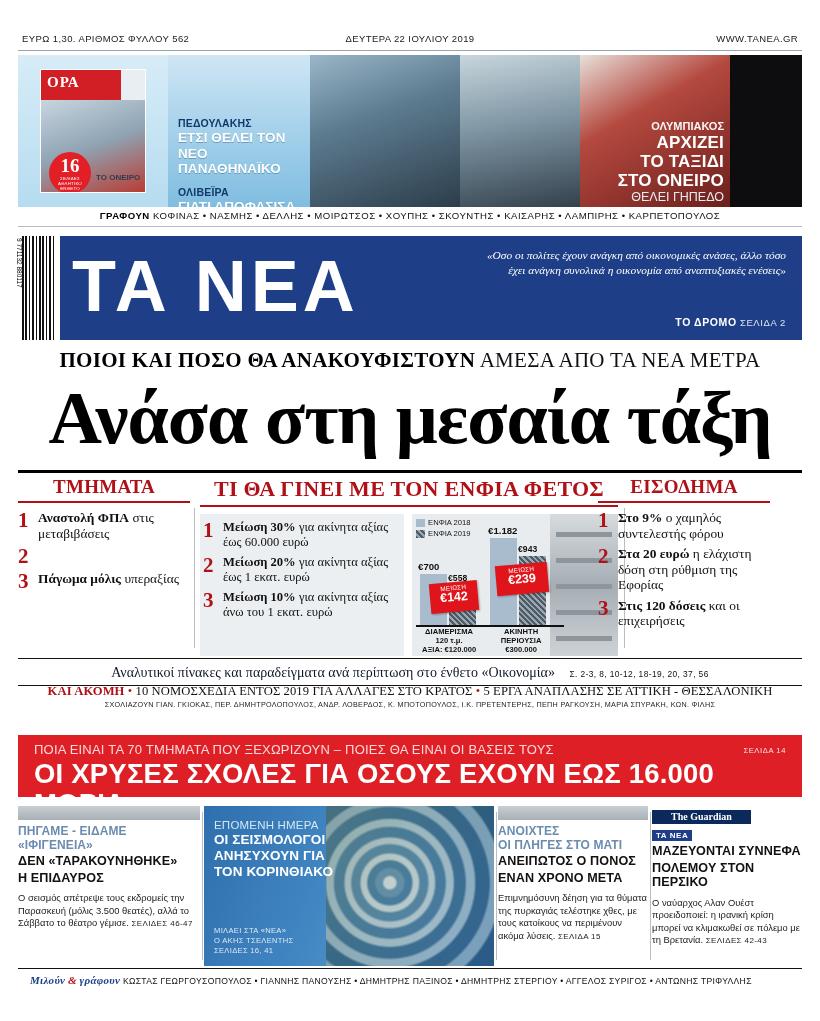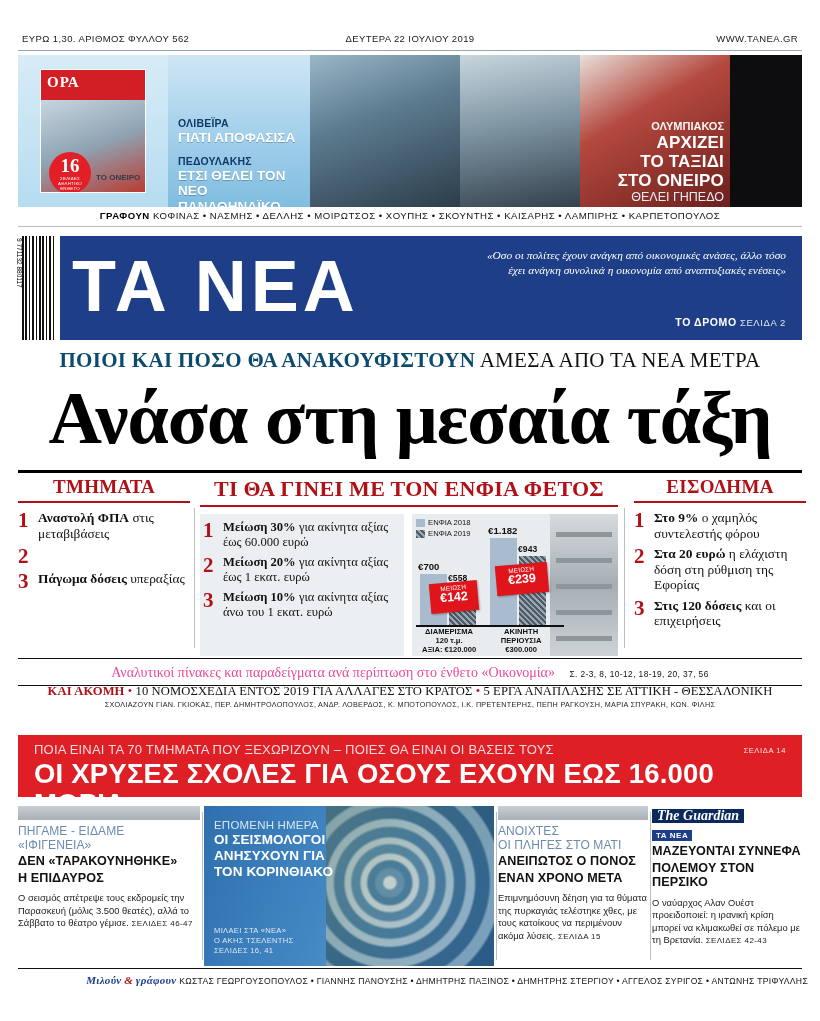--- a/index.html
+++ b/index.html
@@ -26,21 +26,21 @@
   .sp-photoD{position:absolute;left:712px;top:0;width:72px;height:152px;background:#0d0d0f;}
   .sp-head1{position:absolute;left:295px;top:14px;width:34px;height:22px;border-radius:2px;
      background:#e6dcd2;}
   .sp-jersey{position:absolute;left:300px;top:60px;width:52px;height:70px;background:#2f6b3a;border-radius:6px 6px 0 0;}
   .sp-num{position:absolute;left:306px;top:86px;font-size:18px;font-weight:bold;color:#f2f2ef;font-family:"Liberation Sans",sans-serif;}
 
   .leftcover{position:absolute;left:0;top:0;width:150px;height:152px;
      background:linear-gradient(180deg,#d7ecf7 0%,#b6dcf0 100%);}
   .cover-img{position:absolute;left:22px;top:14px;width:104px;height:122px;background:#e9eef2;
      border:1px solid #ffffff;overflow:hidden;}
-  .cover-top{position:absolute;left:0;top:0;width:104px;height:30px;background:#d21f26;}
+  .cover-top{position:absolute;left:0;top:0;width:80px;height:30px;background:#d21f26;}
   .cover-title{position:absolute;left:6px;top:4px;font-size:15px;font-weight:bold;color:#fff;font-family:"Liberation Serif",serif;letter-spacing:1px;}
   .cover-body{position:absolute;left:0;top:30px;width:104px;height:92px;
      background:linear-gradient(160deg,#c7d6e0 0%,#8fa3b3 50%,#b93c33 100%);}
   .cover-badge{position:absolute;left:8px;top:82px;width:42px;height:42px;border-radius:50%;background:#e21f26;
      color:#fff;text-align:center;}
   .cover-badge b{display:block;font-size:19px;line-height:20px;margin-top:4px;font-family:Liberation Serif, serif;}
   .cover-badge span{display:block;font-size:4.4px;line-height:5px;letter-spacing:.2px;}
   .cover-cap{position:absolute;left:55px;top:103px;font-size:8px;color:#2b3f52;font-weight:bold;}
 
   .sp-txtL{position:absolute;left:160px;top:62px;width:140px;}
@@ -69,31 +69,31 @@
   .mast-title{position:absolute;left:12px;top:14px;font-family:"Liberation Sans",sans-serif;font-weight:bold;
      font-size:72px;line-height:72px;color:#ffffff;letter-spacing:4px;}
   .mast-quote{position:absolute;right:16px;top:12px;width:300px;text-align:right;color:#fff;
      font-family:"Liberation Serif",serif;font-style:italic;font-size:11.4px;line-height:15px;}
   .mast-src{position:absolute;right:16px;bottom:12px;text-align:right;color:#dfe6f2;font-size:9.5px;
      font-family:"Liberation Sans",sans-serif;letter-spacing:.6px;}
   .mast-src b{font-size:10.5px;color:#fff;}
 
   
   .kicker-row{position:absolute;left:18px;top:348px;width:784px;text-align:center;}
-  .kicker-red{font-family:"Liberation Serif",serif;font-weight:bold;font-size:21px;color:#0c4a6e;letter-spacing:.3px;}
+  .kicker-red{font-family:"Liberation Serif",serif;font-weight:bold;font-size:21px;color:#000000;letter-spacing:.3px;}
   .kicker-blk{font-family:"Liberation Serif",serif;font-size:21px;color:#111;letter-spacing:.3px;}
   .mainhead{position:absolute;left:18px;top:378px;width:784px;text-align:center;
      font-family:"Liberation Serif",serif;font-weight:bold;font-size:74px;line-height:80px;color:#000;letter-spacing:-1px;}
   .hr-thick{position:absolute;left:18px;top:470px;width:784px;height:3px;background:#000;}
 
   
   .cols{position:absolute;left:18px;top:476px;width:784px;height:178px;}
   .col-left{position:absolute;left:0;top:0;width:172px;}
   .col-mid{position:absolute;left:182px;top:0;width:418px;}
-  .col-right{position:absolute;left:616px;top:0;width:172px;}
+  .col-right{position:absolute;left:580px;top:0;width:172px;}
   .sec-title{text-align:center;font-family:"Liberation Serif",serif;font-weight:bold;color:#b01117;
      border-bottom:2px solid #b01117;padding-bottom:3px;margin-bottom:7px;}
   .sec-title.small{font-size:19px;letter-spacing:.3px;}
   .sec-title.wide{font-size:22px;letter-spacing:.3px;}
   .pt{display:flex;gap:7px;margin-bottom:5px;align-items:flex-start;}
   .pt-n{font-family:"Liberation Serif",serif;font-weight:bold;font-size:21px;line-height:20px;color:#b01117;width:13px;flex:none;}
   .pt-t{font-family:"Liberation Serif",serif;font-size:13.4px;line-height:15.5px;color:#111;}
   .pt-t b{font-weight:bold;}
   .divider-v{position:absolute;top:32px;width:1px;height:140px;background:#b9bec3;}
 
@@ -122,21 +122,21 @@
   .xlab.x1{left:2px;width:70px;}
   .xlab.x2{left:74px;width:70px;}
   .flag{position:absolute;background:#e0151b;color:#fff;text-align:center;transform:rotate(-5deg);
      box-shadow:1px 1px 2px rgba(0,0,0,.3);}
   .flag s{display:block;font-size:6.4px;text-decoration:none;letter-spacing:.2px;margin-top:2px;}
   .flag b{display:block;font-size:12.5px;line-height:13px;}
 
   
   .analyt{position:absolute;left:18px;top:658px;width:784px;border-top:1px solid #111;border-bottom:1px solid #111;
      padding:4px 0 4px 0;text-align:center;}
-  .analyt .t{font-family:"Liberation Serif",serif;font-size:14px;color:#ec4899;}
+  .analyt .t{font-family:"Liberation Serif",serif;font-size:14px;color:#0f172a;}
   .analyt .p{font-size:8.4px;letter-spacing:.4px;color:#111;margin-left:10px;}
   .kai{position:absolute;left:18px;top:684px;width:784px;text-align:center;font-family:"Liberation Serif",serif;
      font-size:12.6px;color:#111;letter-spacing:.1px;}
   .kai b{color:#b01117;font-weight:bold;}
   .dot{color:#b01117;}
   .contrib{position:absolute;left:18px;top:700px;width:784px;text-align:center;font-size:7.2px;
      letter-spacing:.3px;color:#222;}
 
   
   .promo{position:absolute;left:18px;top:735px;width:784px;height:62px;background:#de1f26;color:#fff;}
@@ -145,42 +145,42 @@
   .promo-h{position:absolute;left:16px;top:24px;font-size:27.5px;font-weight:bold;letter-spacing:.2px;line-height:30px;}
 
   
   .bot{position:absolute;left:18px;top:806px;width:784px;height:160px;}
   .bp{position:absolute;top:0;height:160px;}
   .bp1{left:0;width:182px;}
   .bp3{left:480px;width:150px;}
   .bp4{left:634px;width:150px;}
   .bsep{position:absolute;top:6px;width:1px;height:148px;background:#b9bec3;}
   .bimg{height:14px;background:linear-gradient(180deg,#c9ced2,#a8b0b6);margin-bottom:4px;}
-  .bkick{font-size:12px;font-weight:normal;color:#6b8cb0;line-height:14px;letter-spacing:.1px;}
+  .bkick{font-size:12px;font-weight:bold;color:#6b8cb0;line-height:14px;letter-spacing:.1px;}
   .bhead{font-size:12.6px;font-weight:bold;color:#111;line-height:14.5px;letter-spacing:.1px;margin-top:2px;}
   .bbody{font-size:9.4px;line-height:12.6px;color:#222;margin-top:7px;}
   .bbody .pg{font-size:8px;letter-spacing:.4px;}
   .panel-blue{position:absolute;left:186px;top:0;width:290px;height:160px;overflow:hidden;
      background:linear-gradient(110deg,#2f6fae 0%,#3f84c0 38%,#6ba7d4 100%);}
   .pb-txt{position:absolute;left:10px;top:12px;width:130px;color:#fff;}
   .pb-k{font-size:11.5px;line-height:14px;color:#d6e7f5;letter-spacing:.2px;}
   .pb-h{font-size:13.5px;font-weight:bold;line-height:16px;letter-spacing:.1px;}
   .pb-f{position:absolute;left:10px;bottom:10px;font-size:7.6px;line-height:10px;color:#dce9f5;letter-spacing:.3px;}
   .pb-map{position:absolute;right:0;top:0;width:168px;height:160px;
      background:radial-gradient(circle at 38% 48%,#eef4f8 0 4%,#6f9ec4 6% 10%,#4e86b4 12% 16%,#dfeaf2 18% 21%,#5c90ba 23% 28%,#cfe0ec 30% 33%,#4d84b2 35% 41%,#bcd4e6 43% 47%,#3f75a4 49% 56%,#a8c6de 58% 63%,#356a99 65% 74%,#8fb4d0 76% 83%,#2b5e8c 85% 100%);}
   .pb-land{position:absolute;right:0;top:0;width:168px;height:160px;
      background:linear-gradient(120deg,rgba(90,120,96,.45) 0%,rgba(60,95,70,.25) 40%,rgba(40,80,120,.2) 100%);}
   .gbadge{display:inline-block;background:#0b2a5b;color:#fff;font-family:"Liberation Serif",serif;
-     font-size:14px;font-weight:bold;padding:1px 5px;line-height:12px;font-style:italic;}
+     font-size:10px;font-weight:bold;padding:1px 19px;line-height:12px;}
   .gbadge2{display:inline-block;background:#1e3f87;color:#fff;font-size:8px;font-weight:bold;
      padding:1px 4px;margin-top:2px;letter-spacing:.5px;}
 
   
   .footrule{position:absolute;left:18px;top:968px;width:784px;height:1px;background:#111;}
-  .footer{position:absolute;left:24px;top:974px;width:784px;text-align:right;font-size:8.6px;
+  .footer{position:absolute;left:30px;top:974px;width:784px;text-align:left;font-size:8.6px;
      letter-spacing:.3px;color:#111;}
   .footer .mg{font-family:"Liberation Serif",serif;font-style:italic;font-size:11px;color:#1e3f87;font-weight:bold;}
   .footer .amp{color:#b01117;}
 </style>
 </head>
 <body>
 
 <div class="page">
 
   <div class="topstrip">
@@ -215,28 +215,28 @@
         <div class="cover-badge">
           <b>16</b>
           <span>ΣΕΛΙΔΕΣ ΑΘΛΗΤΙΚΟ ΕΝΘΕΤΟ</span>
         </div>
         <div class="cover-cap">ΤΟ ΟΝΕΙΡΟ</div>
       </div>
     </div>
 
     <div class="sp-txtL">
       <div class="sp-blk">
-        <div class="sp-kicker">ΟΛΙΒΕΪΡΑ</div>
-        <div class="sp-line">ΓΙΑΤΙ ΑΠΟΦΑΣΙΣΑ</div>
-
-      </div>
-      <div class="sp-blk">
         <div class="sp-kicker">ΠΕΔΟΥΛΑΚΗΣ</div>
         <div class="sp-line">ΕΤΣΙ ΘΕΛΕΙ ΤΟΝ ΝΕΟ</div>
         <div class="sp-line">ΠΑΝΑΘΗΝΑΪΚΟ</div>
+      </div>
+      <div class="sp-blk">
+        <div class="sp-kicker">ΟΛΙΒΕΪΡΑ</div>
+        <div class="sp-line">ΓΙΑΤΙ ΑΠΟΦΑΣΙΣΑ</div>
+
       </div>
 
     </div>
 
     <div class="sp-txtR">
       <div class="sp-kickerW">ΟΛΥΜΠΙΑΚΟΣ</div>
       <div class="sp-bigW">ΑΡΧΙΖΕΙ</div>
       <div class="sp-bigW">ΤΟ ΤΑΞΙΔΙ</div>
       <div class="sp-bigW">ΣΤΟ ΟΝΕΙΡΟ</div>
       <div class="sp-subW">ΘΕΛΕΙ ΓΗΠΕΔΟ</div>
@@ -276,21 +276,21 @@
       <div class="sec-title small">ΤΜΗΜΑΤΑ</div>
       <div class="pt">
         <div class="pt-n">1</div>
         <div class="pt-t"><b>Αναστολή ΦΠΑ</b> <span>στις μεταβιβάσεις</span></div>
       </div>
       <div class="pt">
         <div class="pt-n">2</div>
       </div>
       <div class="pt">
         <div class="pt-n">3</div>
-        <div class="pt-t"><b>Πάγωμα δόσεις</b> <span>υπεραξίας</span></div>
+        <div class="pt-t"><b>Πάγωμα μόλις</b> <span>υπεραξίας</span></div>
       </div>
     </div>
     <div class="divider-v" style="left:176px;"></div>
 
     <div class="col-mid">
       <div class="sec-title wide">ΤΙ ΘΑ ΓΙΝΕΙ ΜΕ ΤΟΝ ΕΝΦΙΑ ΦΕΤΟΣ</div>
       <div class="mid-inner">
         <div class="mid-pts">
           <div class="pt">
             <div class="pt-n">1</div>

